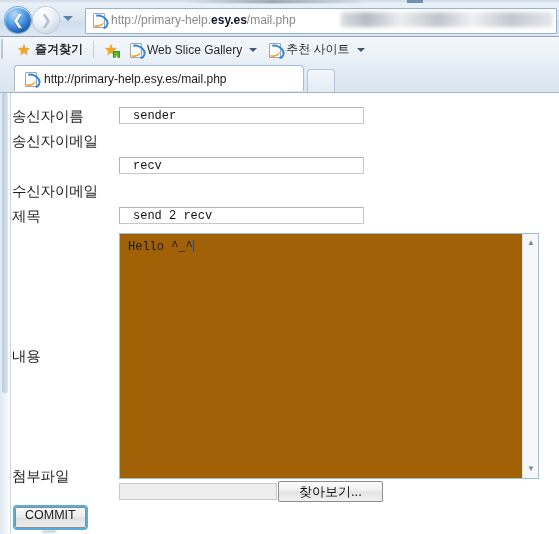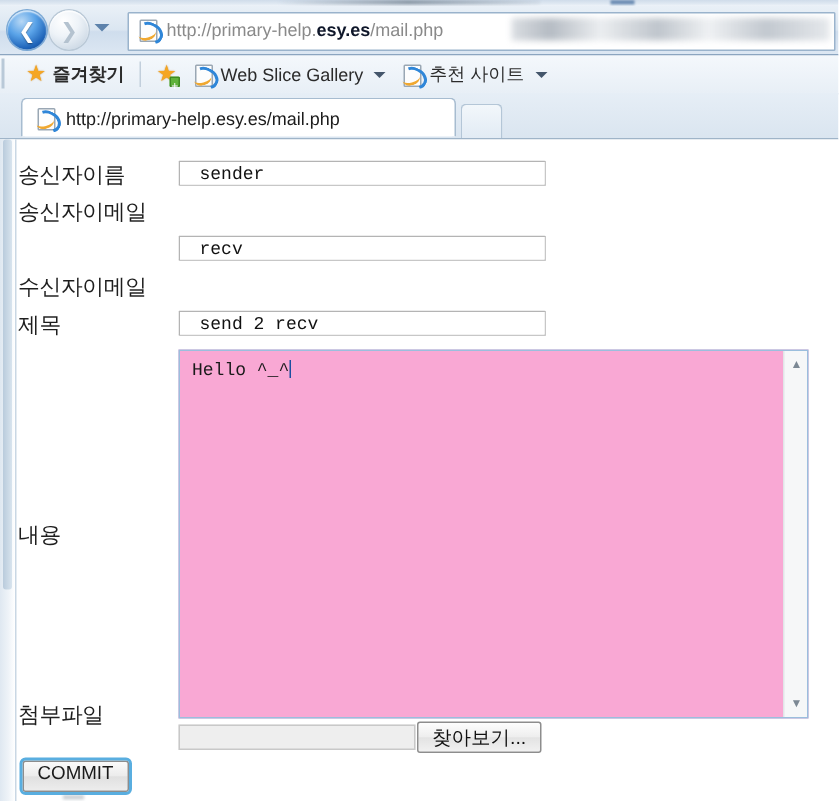--- a/index.html
+++ b/index.html
@@ -303,21 +303,21 @@
     padding: 0 13px;
     line-height: 15px;
     border-radius: 1px;
   }
 
   .textarea-wrap {
     position: absolute;
     left: 107px; top: 140px;
     width: 420px; height: 246px;
     border: 1px solid #9bbedd;
-    background: #f9a8d4;
+    background: #a16207;
     box-sizing: border-box;
   }
   .textarea-body {
     position: absolute;
     left: 0; top: 0;
     width: 402px; height: 244px;
     font-family: "Liberation Mono", "DejaVu Sans Mono", monospace;
     font-size: 12px;
     color: #1a1a1a;
     padding: 6px 8px;
@@ -355,21 +355,21 @@
     left: 107px; top: 390px;
     width: 158px; height: 17px;
     background: #eeeeee;
     border: 1px solid #c8c8c8;
     box-sizing: border-box;
   }
   .file-browse {
     position: absolute;
     left: 266px; top: 388px;
     height: 21px;
-    padding: 0 9px;
+    padding: 0 20px;
     display: flex; align-items: center;
     background: linear-gradient(to bottom, #fdfdfd 0%, #eeeeee 48%, #e3e3e3 52%, #f1f1f1 100%);
     border: 1px solid #8d8d8d;
     border-radius: 2px;
     font-size: 13px;
     color: #101010;
     box-sizing: border-box;
     white-space: nowrap;
   }
 

